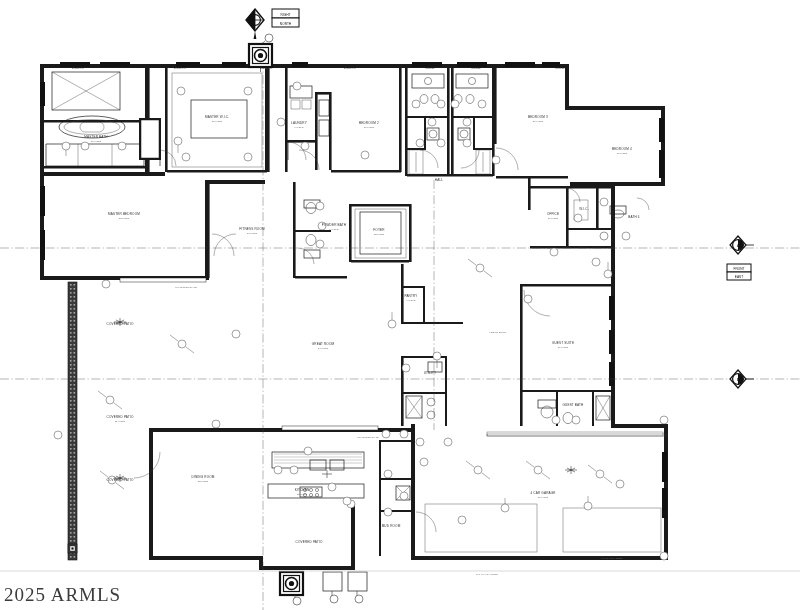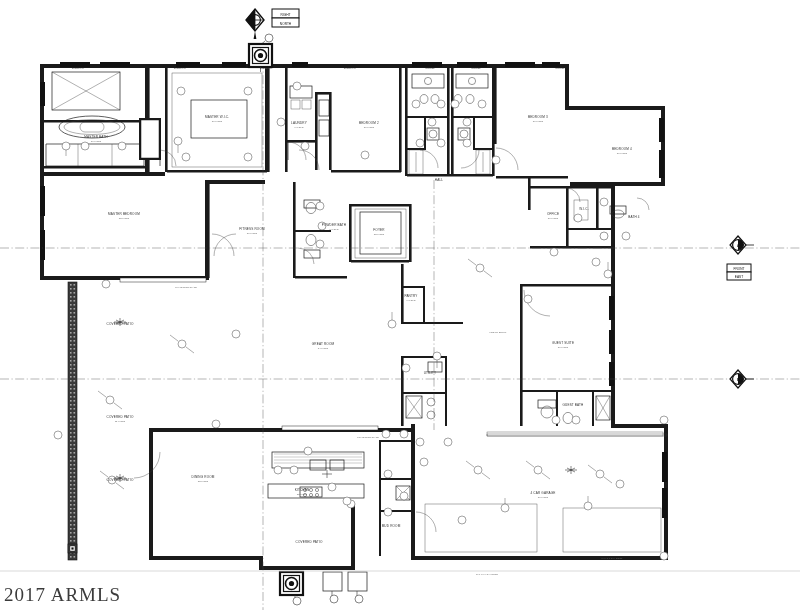--- a/index.html
+++ b/index.html
@@ -835,13 +835,13 @@
     <rect x="348" y="572" width="19" height="19" fill="#fff" stroke="#333" stroke-width=".8"></rect>
     <path d="M357,591 v5" stroke="#333" stroke-width=".6"></path>
     <circle cx="359" cy="599" r="4" fill="#fff" stroke="#333" stroke-width=".6"></circle>
   </g>
 
   <line x1="0" y1="571" x2="800" y2="571" stroke="#cfcfcf" stroke-width=".8"></line>
 
 </svg>
 </div>
 
-<div class="watermark">2017 ARMLS</div>
+<div class="watermark">2025 ARMLS</div>
 
 </body></html>

